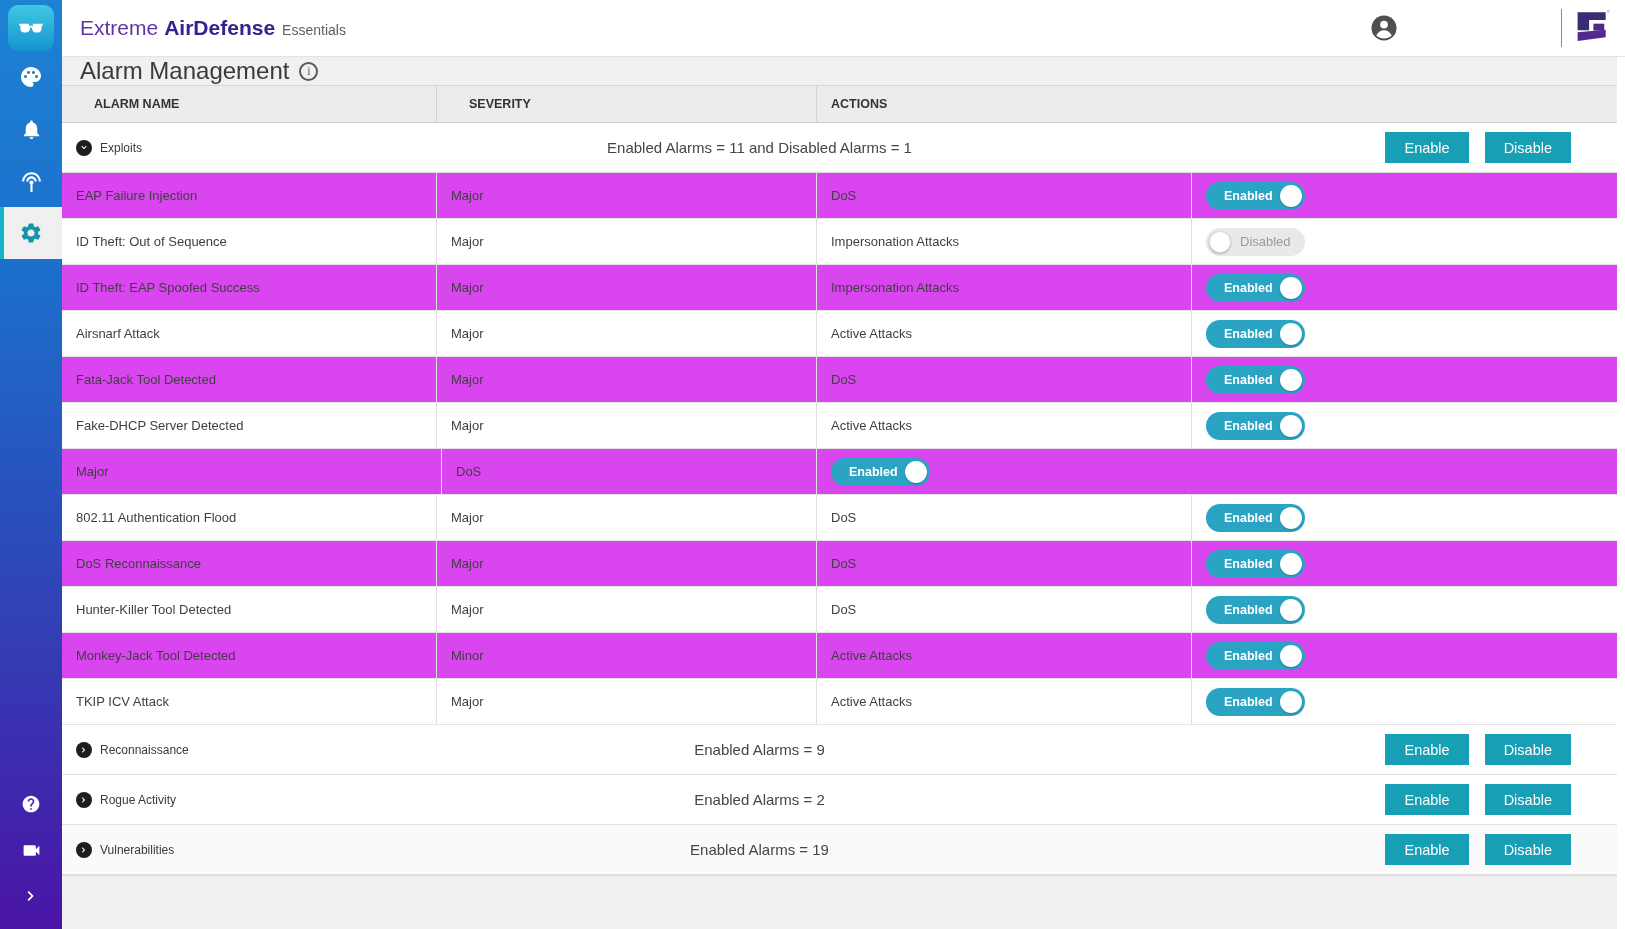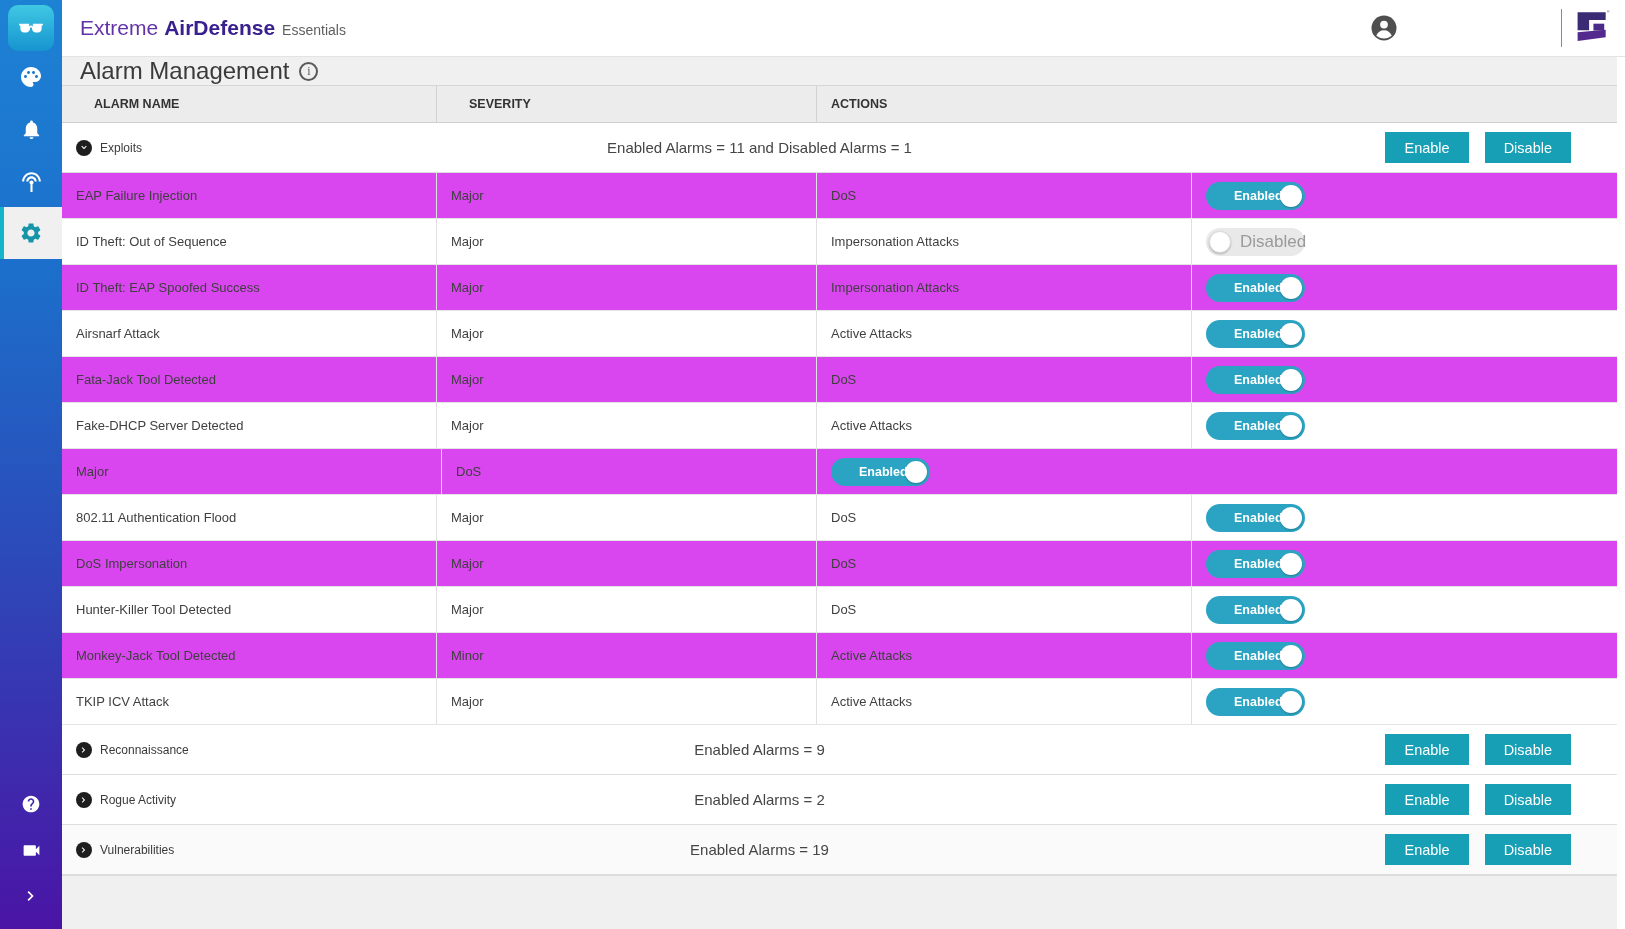--- a/index.html
+++ b/index.html
@@ -74,24 +74,24 @@
 
   .data-row { height:46px; display:flex; align-items:stretch; background:#ffffff;
     border-bottom:1px solid #e4e4e4; font-size:13px; color:#3f3f3f; }
   .data-row.odd { background:#d946ef; }
   .data-row > div { display:flex; align-items:center; padding-left:14px; }
   .data-row .col-name, .data-row .col-sev, .data-row .col-sub { border-right:1px solid #e0e0e0; }
 
   .toggle { width:99px; height:28px; border-radius:14px; position:relative; cursor:pointer;
     display:flex; align-items:center; }
   .toggle.on { background:var(--toggle-on,#2ba4c4); }
-  .toggle.on .t-label { margin-left:28px; color:#ffffff; font-weight:700; font-size:12.5px; }
+  .toggle.on .t-label { margin-left:18px; color:#ffffff; font-weight:700; font-size:12.5px; }
   .toggle.on .t-knob { position:absolute; right:3px; }
   .toggle.off { background:#e9e9e9; }
-  .toggle.off .t-label { margin-left:34px; color:#9a9a9a; font-weight:400; font-size:17px; }
+  .toggle.off .t-label { margin-left:34px; color:#9a9a9a; font-weight:400; font-size:13px; }
   .toggle.off .t-knob { position:absolute; left:3px; border:1px solid #dcdcdc; }
   .t-knob { width:22px; height:22px; border-radius:50%; background:#ffffff;
     box-shadow:0 1px 2px rgba(0,0,0,0.25); }
 
   .partial-row { flex:1; background:#ededee; border-top:1px solid #dcdcdc; }
 </style>
 </head>
 <body>
 
 <div class="sidebar">
@@ -282,21 +282,21 @@
     <div class="col-sub a-sub">DoS</div>
     <div class="col-act">
       <div class="toggle on">
         <span class="t-label">Enabled</span>
         <span class="t-knob"></span>
       </div>
     </div>
   </div>
 
   <div class="data-row odd">
-    <div class="col-name a-name">DoS Impersonation</div>
+    <div class="col-name a-name">DoS Reconnaissance</div>
     <div class="col-sev a-sev">Major</div>
     <div class="col-sub a-sub">DoS</div>
     <div class="col-act">
       <div class="toggle on">
         <span class="t-label">Enabled</span>
         <span class="t-knob"></span>
       </div>
     </div>
   </div>
 

